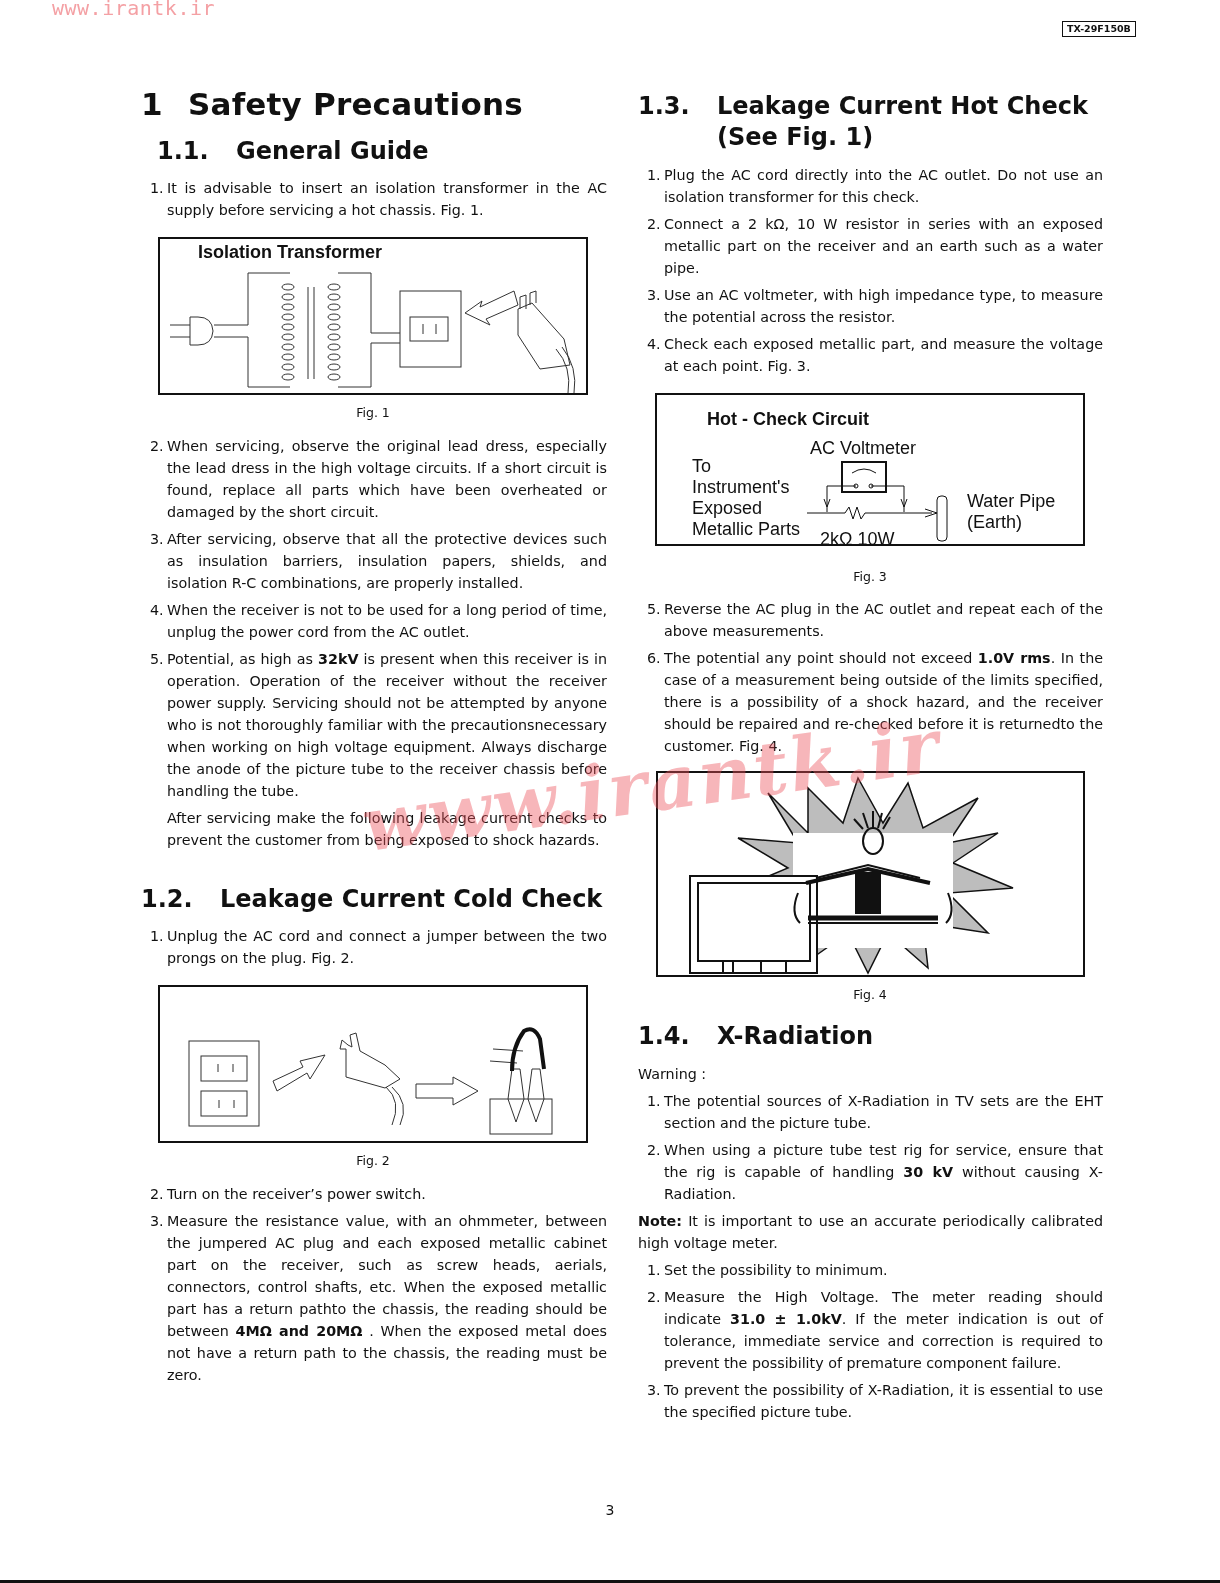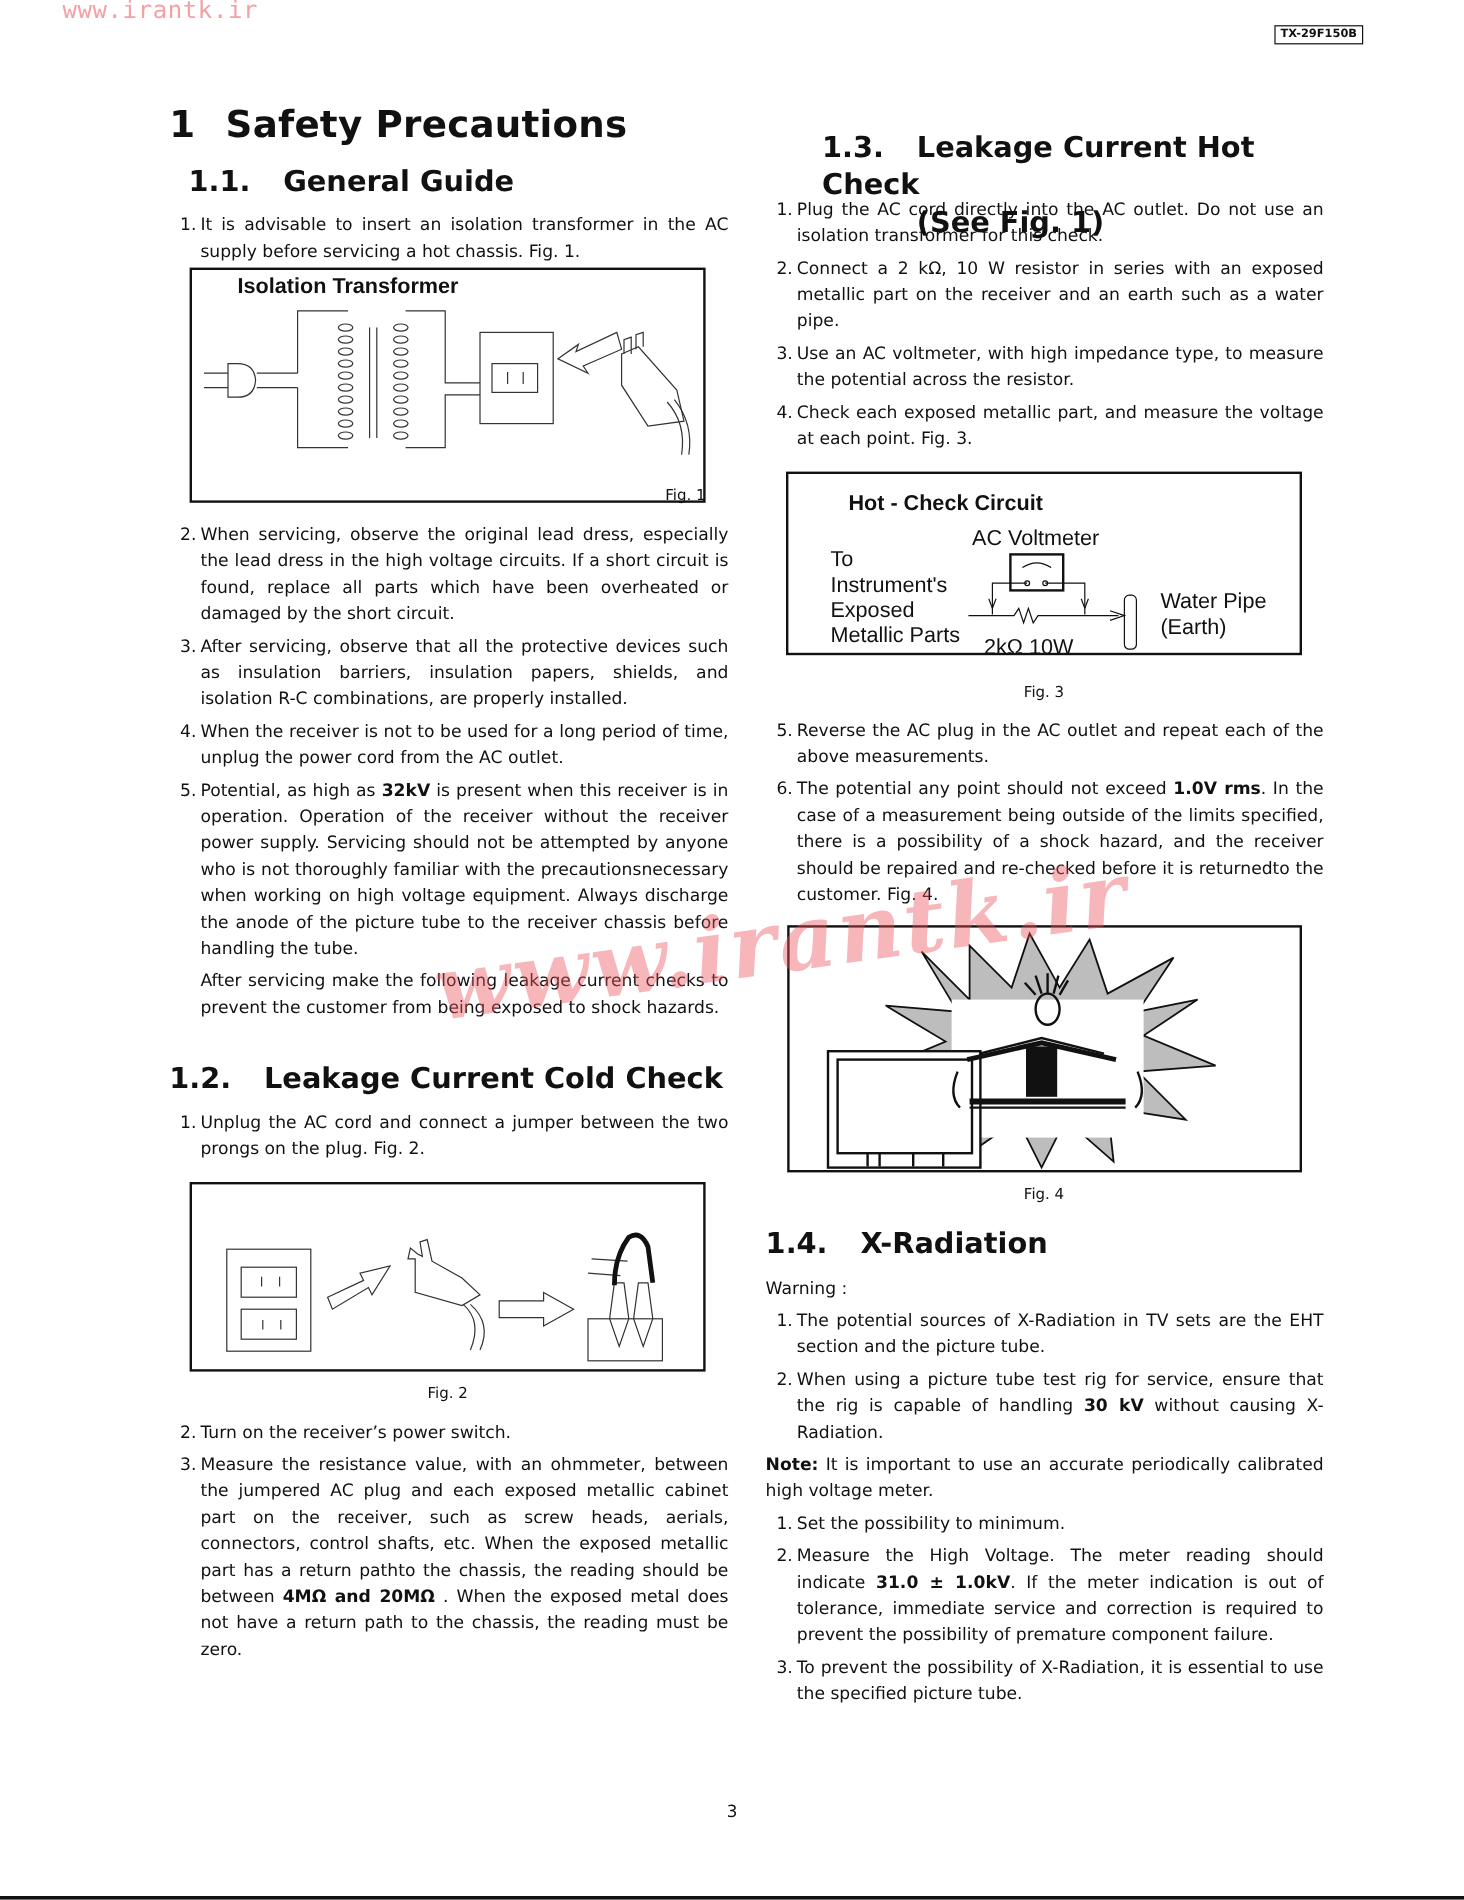--- a/index.html
+++ b/index.html
@@ -39,21 +39,21 @@
 
 <div class="col col-left">
   <h1 style="top:86px;left:0;"><span class="num">1</span><span>Safety Precautions</span></h1>
 
   <h2 style="top:136px;left:16px;"><span class="num">1.1.</span><span>General Guide</span></h2>
 
   <ul class="list" style="top:177px;left:0;width:466px;">
     <li><span class="n">1.</span><span>It is advisable to insert an isolation transformer in the AC supply before servicing a hot chassis. Fig. 1.</span></li>
   </ul>
 
-  <div class="figbox" style="top:223px;left:17px;width:430px;height:196px;">
+  <div class="figbox" style="top:237px;left:17px;width:430px;height:158px;">
     <div class="fig-title" style="left:38px;top:3px;">Isolation Transformer</div>
     <svg width="426" height="154" viewBox="0 0 426 154" style="position:absolute;left:0;top:0;">
       <g fill="none" stroke="#333" stroke-width="1">
         <line x1="10" y1="86" x2="30" y2="86"></line>
           <line x1="10" y1="98" x2="30" y2="98"></line>
         <path d="M30 78 L38 78 Q52 78 53 92 Q52 106 38 106 L30 106 Z"></path>
         <line x1="54" y1="86" x2="88" y2="86"></line>
           <line x1="54" y1="98" x2="88" y2="98"></line>
         <path d="M88 86 L88 34 L130 34"></path>
           <path d="M88 98 L88 148 L130 148"></path>
@@ -91,21 +91,21 @@
           <line x1="276" y1="85" x2="276" y2="95"></line>
         <path d="M305 74 L322 62 L320 68 L354 52 L358 66 L326 80 L330 86 Z"></path>
         <path d="M358 70 L372 64 L404 100 L410 126 L380 130 L358 96 Z"></path>
         <path d="M360 70 L360 58 L366 56 L366 70"></path>
           <path d="M370 66 L370 54 L376 52 L376 64"></path>
         <path d="M396 110 Q412 128 408 154"></path>
           <path d="M402 108 Q418 128 414 154"></path>
       </g>
     </svg>
   </div>
-  <div class="figcap" style="top:405px;left:17px;width:430px;text-align:right;">Fig. 1</div>
+  <div class="figcap" style="top:405px;left:17px;width:430px;">Fig. 1</div>
 
   <ul class="list" style="top:435px;left:0;width:466px;">
     <li><span class="n">2.</span><span>When servicing, observe the original lead dress, especially the lead dress in the high voltage circuits. If a short circuit is found, replace all parts which have been overheated or damaged by the short circuit.</span></li>
     <li><span class="n">3.</span><span>After servicing, observe that all the protective devices such as insulation barriers, insulation papers, shields, and isolation R-C combinations, are properly installed.</span></li>
     <li><span class="n">4.</span><span>When the receiver is not to be used for a long period of time, unplug the power cord from the AC outlet.</span></li>
     <li><span class="n">5.</span><span>Potential, as high as </span><b>32kV</b><span> is present when this receiver is in operation. Operation of the receiver without the receiver power supply. Servicing should not be attempted by anyone who is not thoroughly familiar with the precautionsnecessary when working on high voltage equipment. Always discharge the anode of the picture tube to the receiver chassis before handling the tube.</span></li>
   </ul>
   <div class="para" style="top:807px;left:26px;width:440px;">After servicing make the following leakage current checks to prevent the customer from being exposed to shock hazards.</div>
 
   <h2 style="top:884px;left:0;"><span class="num">1.2.</span><span>Leakage Current Cold Check</span></h2>
@@ -140,21 +140,21 @@
   </div>
   <div class="figcap" style="top:1153px;left:17px;width:430px;">Fig. 2</div>
 
   <ul class="list" style="top:1183px;left:0;width:466px;">
     <li><span class="n">2.</span><span>Turn on the receiver’s power switch.</span></li>
     <li><span class="n">3.</span><span>Measure the resistance value, with an ohmmeter, between the jumpered AC plug and each exposed metallic cabinet part on the receiver, such as screw heads, aerials, connectors, control shafts, etc. When the exposed metallic part has a return pathto the chassis, the reading should be between </span><b>4MΩ and 20MΩ</b><span> . When the exposed metal does not have a return path to the chassis, the reading must be zero.</span></li>
   </ul>
 </div>
 
 <div class="col col-right">
-  <h2 style="top:108px;left:0;margin-left:47px;"><span class="num">1.3.</span><span>Leakage Current Hot Check</span><span class="indent">(See Fig. 1)</span></h2>
+  <h2 style="top:91px;left:0;"><span class="num">1.3.</span><span>Leakage Current Hot Check</span><span class="indent">(See Fig. 1)</span></h2>
 
   <ul class="list" style="top:164px;left:0;width:465px;">
     <li><span class="n">1.</span><span>Plug the AC cord directly into the AC outlet. Do not use an isolation transformer for this check.</span></li>
     <li><span class="n">2.</span><span>Connect a 2 kΩ, 10 W resistor in series with an exposed metallic part on the receiver and an earth such as a water pipe.</span></li>
     <li><span class="n">3.</span><span>Use an AC voltmeter, with high impedance type, to measure the potential across the resistor.</span></li>
     <li><span class="n">4.</span><span>Check each exposed metallic part, and measure the voltage at each point. Fig. 3.</span></li>
   </ul>
 
   <div class="figbox" style="top:393px;left:17px;width:430px;height:153px;">
     <div class="fig-title" style="left:50px;top:14px;">Hot - Check Circuit</div>

